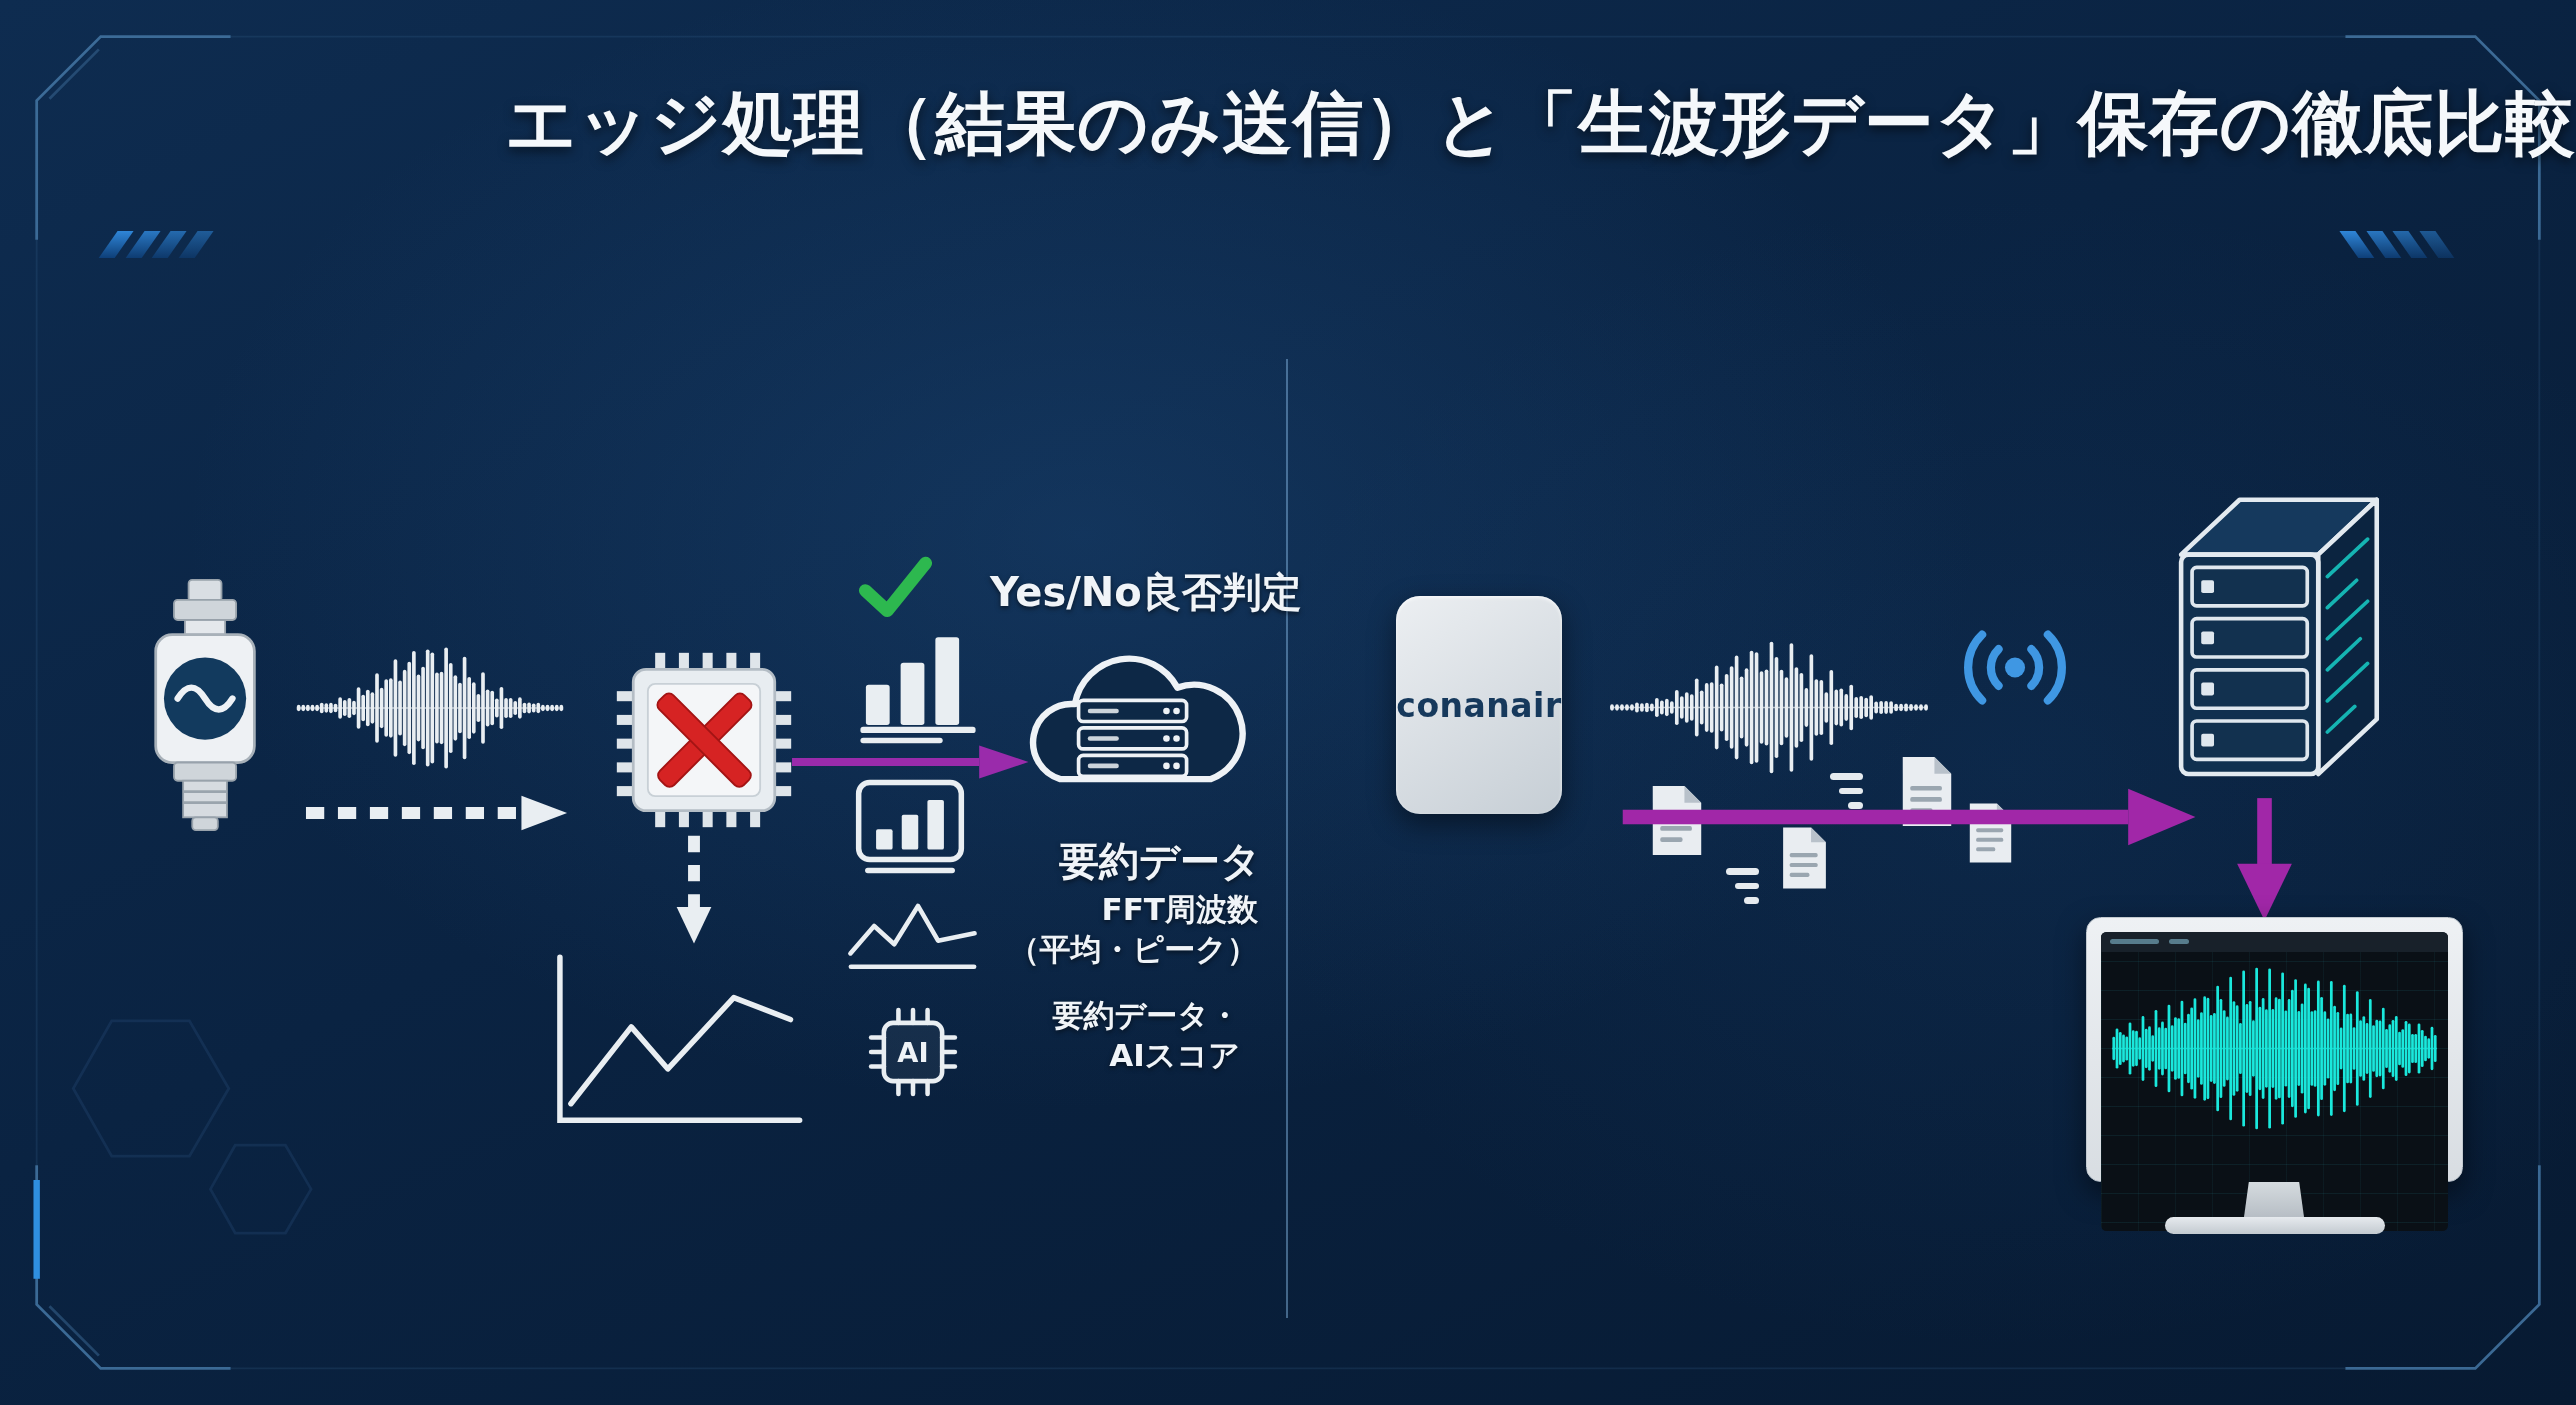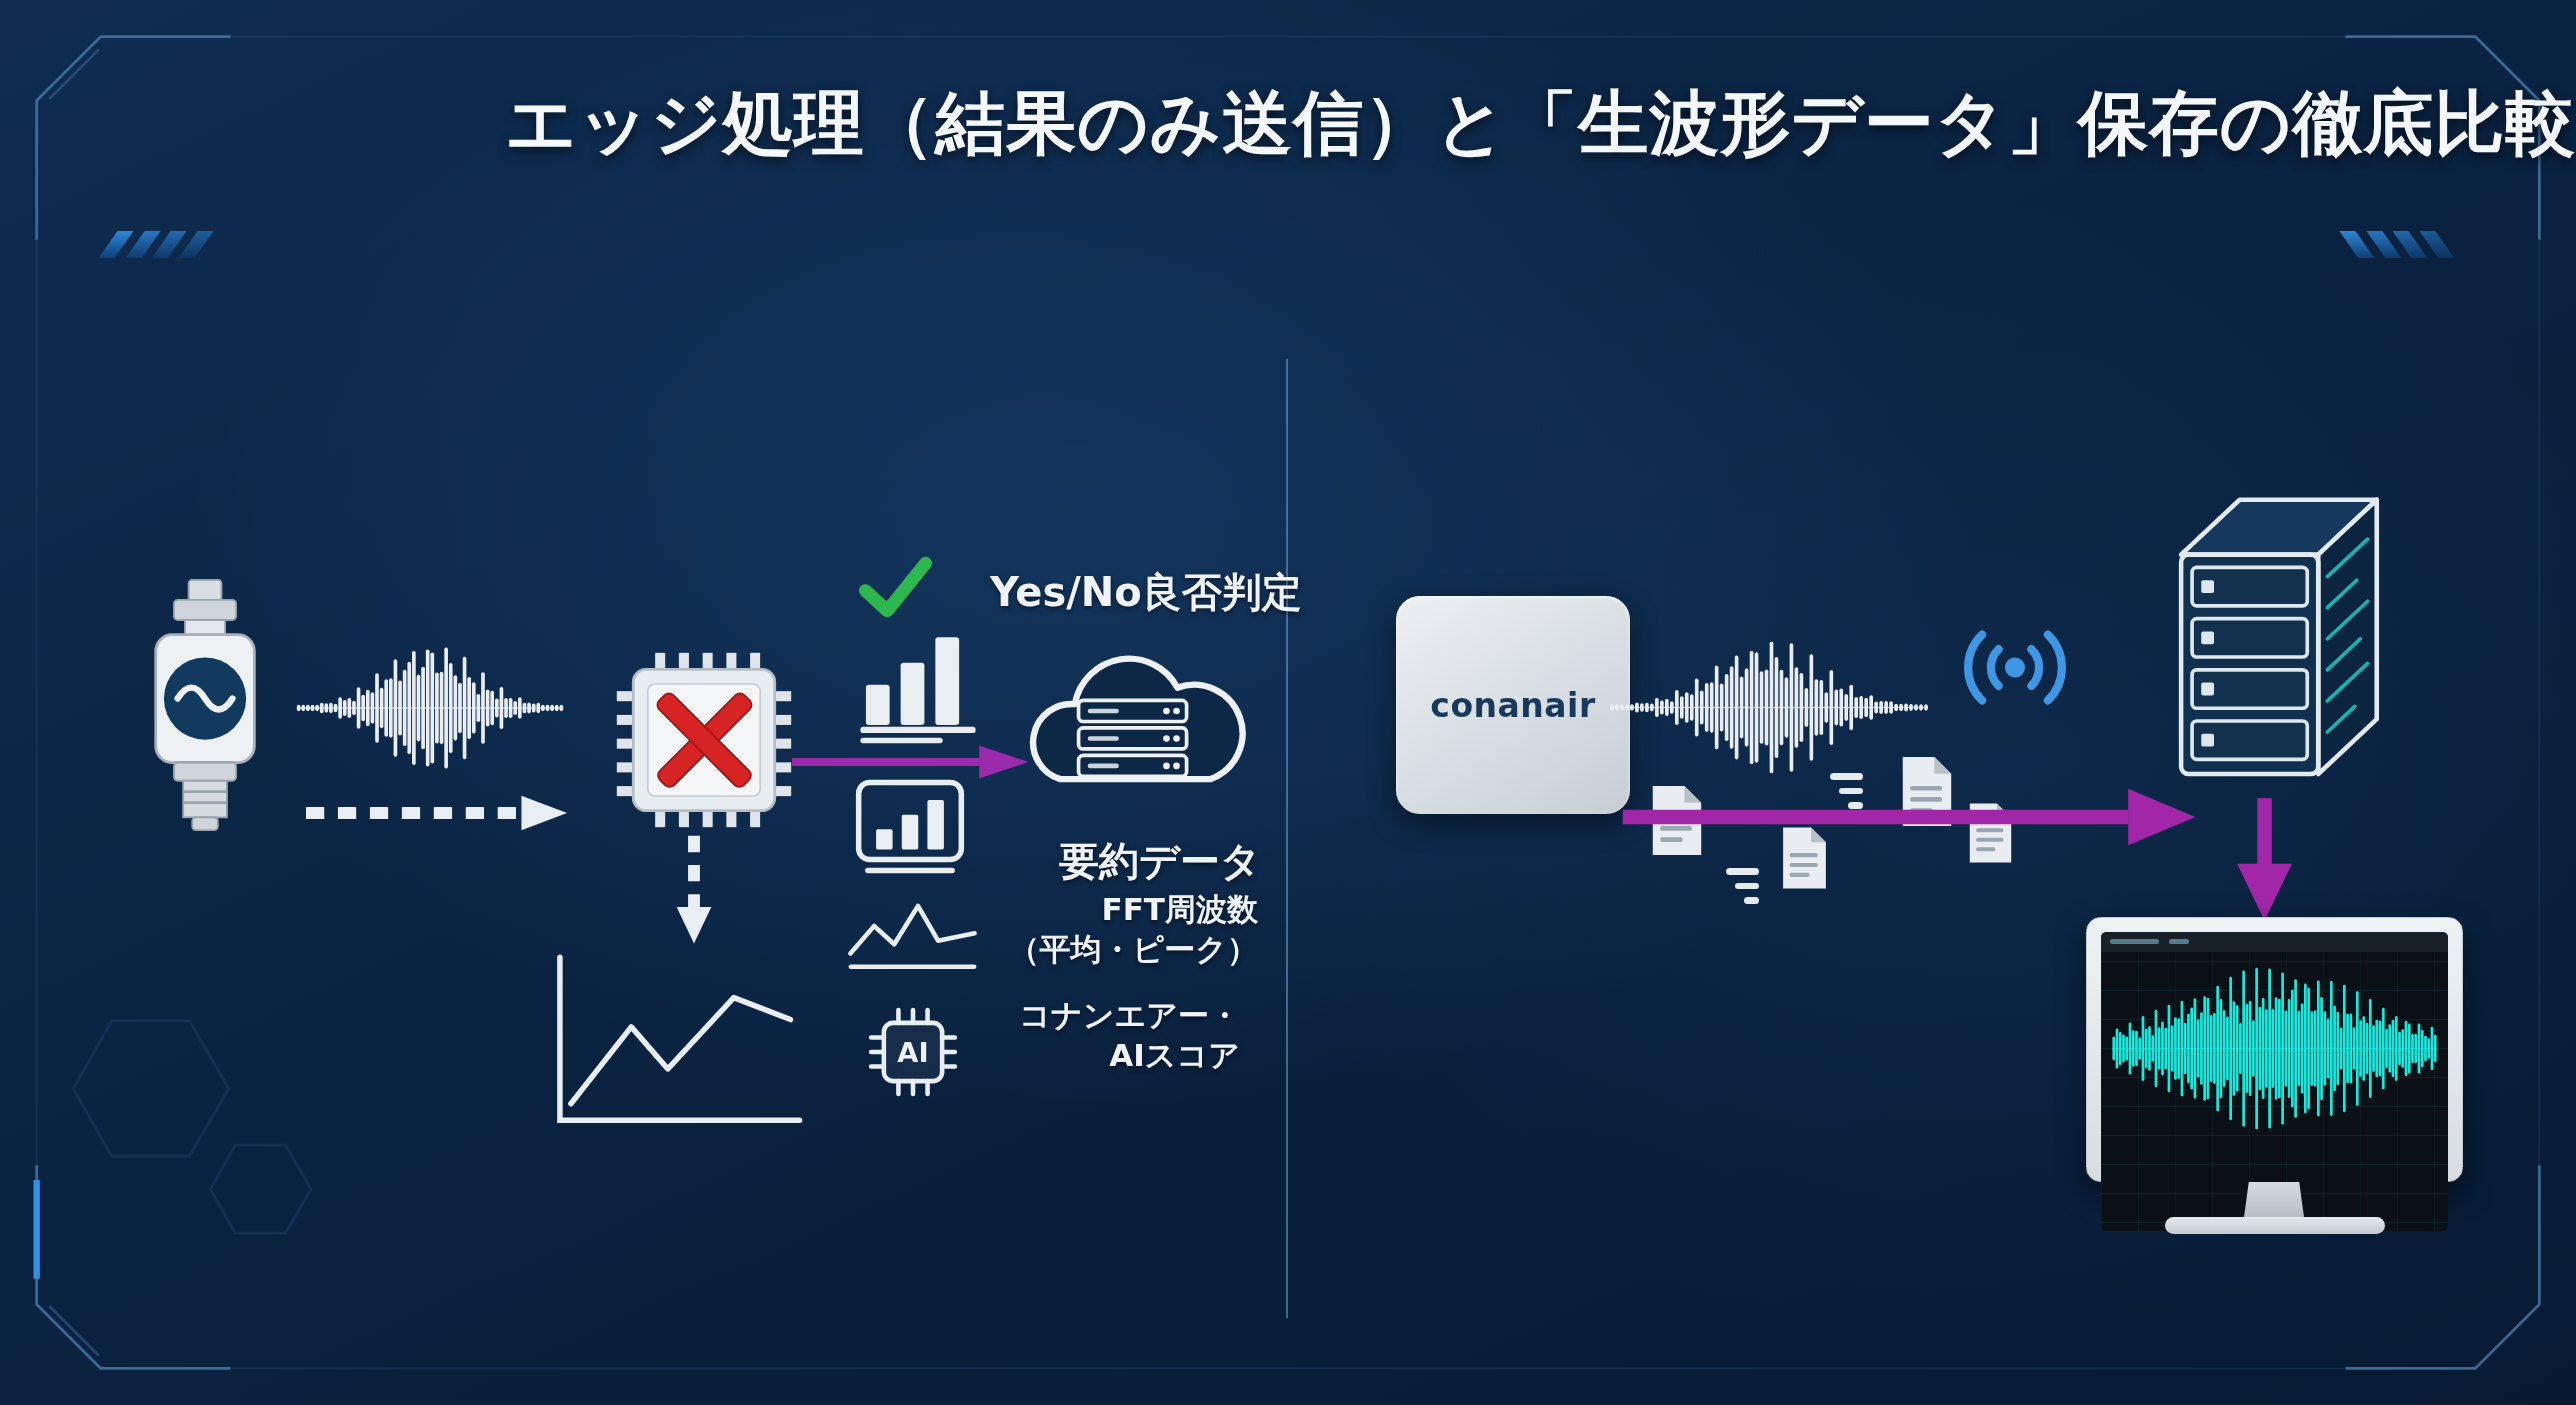--- a/index.html
+++ b/index.html
@@ -289,25 +289,25 @@
         <line x1="10" y1="56" x2="24" y2="56"></line>
         <line x1="10" y1="72" x2="24" y2="72"></line>
       <line x1="88" y1="40" x2="102" y2="40"></line>
         <line x1="88" y1="56" x2="102" y2="56"></line>
         <line x1="88" y1="72" x2="102" y2="72"></line>
     </g>
     <rect x="24" y="24" width="64" height="64" rx="10" stroke="#e9eef2" stroke-width="5" fill="rgba(255,255,255,.05)"></rect>
     <text x="56" y="67" text-anchor="middle" font-size="30" font-weight="bold" fill="#eef2f6">AI</text>
   </svg>
   <div class="abs lbl2" style="left:993px;top:995px;width:247px">
-    <div>コナンエアー・</div>
+    <div>要約データ・</div>
     <div>AIスコア</div>
   </div>
 
-  <div class="abs logo-box" style="left:1396px;top:596px;width:234px;height:218px">
+  <div class="abs logo-box" style="left:1396px;top:596px;width:166px;height:218px">
     <span>conanair</span>
   </div>
 
   <svg class="abs" viewBox="0 0 352 172" style="left:1608px;top:629px;width:322px;height:157px">
       <line x1="2" x2="350" y1="86" y2="86" stroke="#e9eef2" stroke-width="1.5" opacity="0.7"></line>
       <line x1="4" x2="4" y1="84.5" y2="87.5" stroke="#e9eef2" stroke-width="4" stroke-linecap="round"></line>
       <line x1="9.46031746031746" x2="9.46031746031746" y1="84.5" y2="87.5" stroke="#e9eef2" stroke-width="4" stroke-linecap="round"></line>
       <line x1="14.920634920634921" x2="14.920634920634921" y1="84.5" y2="87.5" stroke="#e9eef2" stroke-width="4" stroke-linecap="round"></line>
       <line x1="20.38095238095238" x2="20.38095238095238" y1="84.5" y2="87.5" stroke="#e9eef2" stroke-width="4" stroke-linecap="round"></line>
       <line x1="25.841269841269842" x2="25.841269841269842" y1="84.5" y2="87.5" stroke="#e9eef2" stroke-width="4" stroke-linecap="round"></line>

